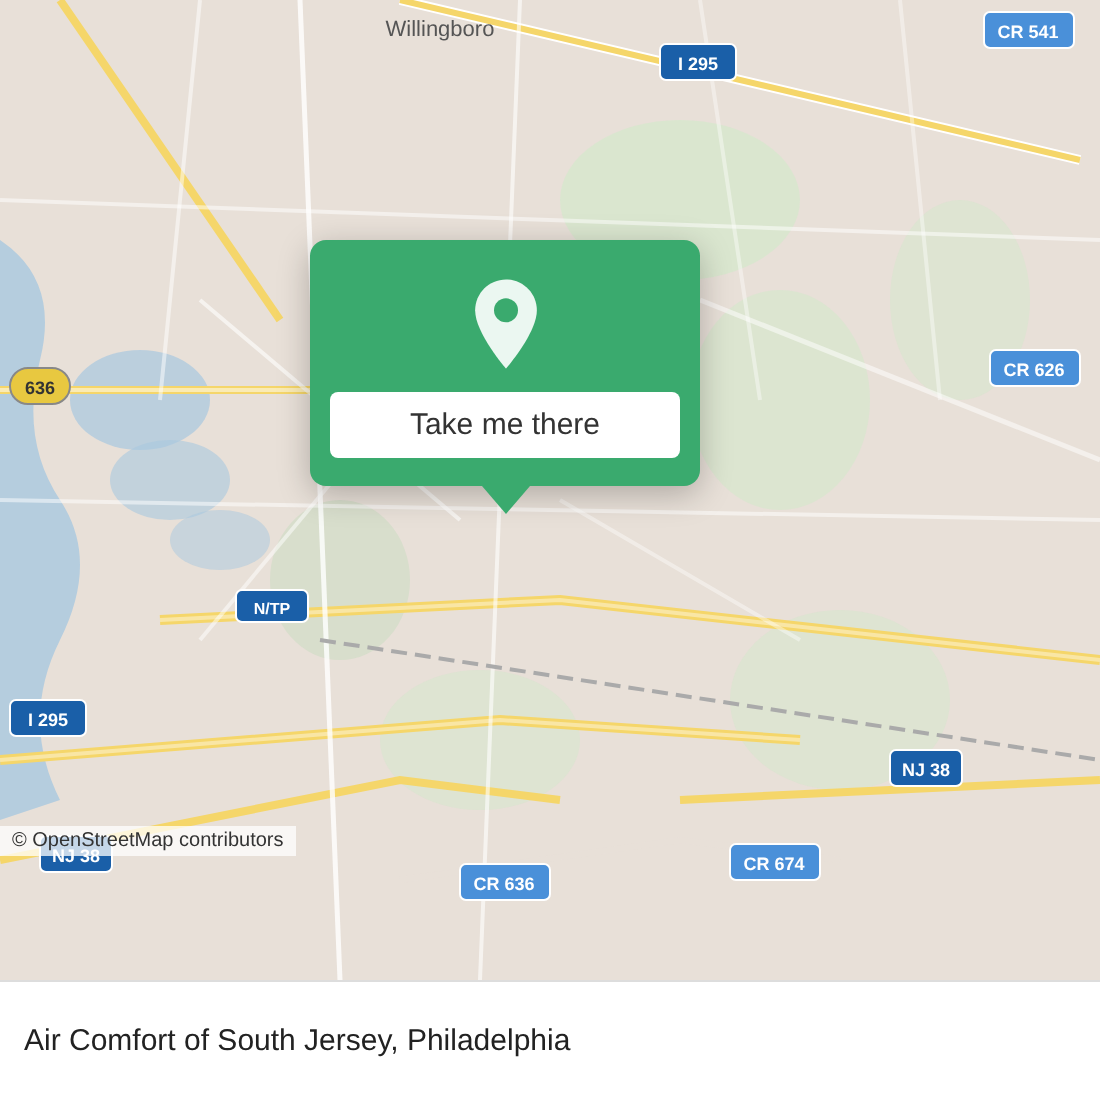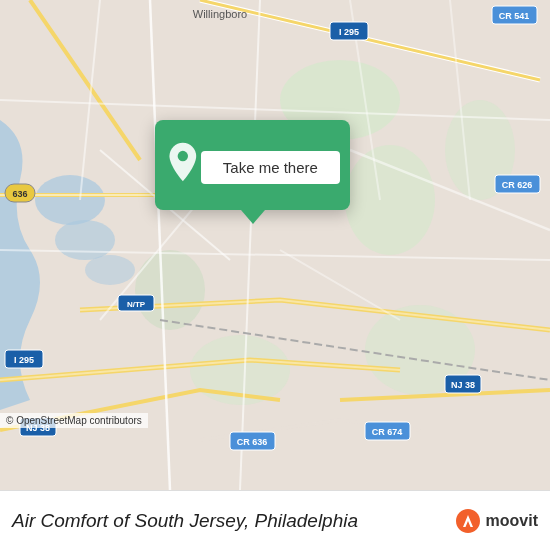--- a/index.html
+++ b/index.html
@@ -26,21 +26,21 @@
     }
 
     #popup-card {
       position: absolute;
       top: 120px;
       left: 155px;
       width: 195px;
       background: #3aaa6e;
       border-radius: 8px;
       display: flex;
-      flex-direction: row;
+      flex-direction: column;
       align-items: center;
       padding: 18px 10px 14px 10px;
       box-shadow: 0 4px 16px rgba(0,0,0,0.25);
       z-index: 10;
     }
 
     #popup-card::after {
       content: '';
       position: absolute;
       bottom: -14px;
@@ -90,26 +90,25 @@
       align-items: center;
       gap: 4px;
     }
     .moovit-text {
       font-size: 16px;
       font-weight: bold;
       color: #333;
     }
 
     #location-name {
-      font-size: 19px;
+      font-size: 15px;
       color: #222;
       font-weight: 500;
       flex: 1;
       padding-right: 80px;
-      font-style: italic;
     }
 
     #osm-attribution {
       position: absolute;
       bottom: 62px;
       left: 0;
       background: rgba(255,255,255,0.75);
       font-size: 10px;
       color: #333;
       padding: 2px 6px;
@@ -215,20 +214,13 @@
   </div>
 
   
   <div id="osm-attribution">
     <span>© OpenStreetMap contributors</span>
   </div>
 </div>
 
 <div id="bottom-bar">
   <div id="location-name">Air Comfort of South Jersey, Philadelphia</div>
-  <div id="moovit-logo">
-    <svg width="28" height="28" viewBox="0 0 28 28" xmlns="http://www.w3.org/2000/svg">
-      <path d="M14 2C7.37 2 2 7.37 2 14s5.37 12 12 12 12-5.37 12-12S20.63 2 14 2z" fill="#f2602b"></path>
-      <path d="M14 8 L9 20 L11.5 20 L14 14 L16.5 20 L19 20 Z" fill="white"></path>
-    </svg>
-    <span class="moovit-text">moovit</span>
-  </div>
 </div>
 
 </body></html>

